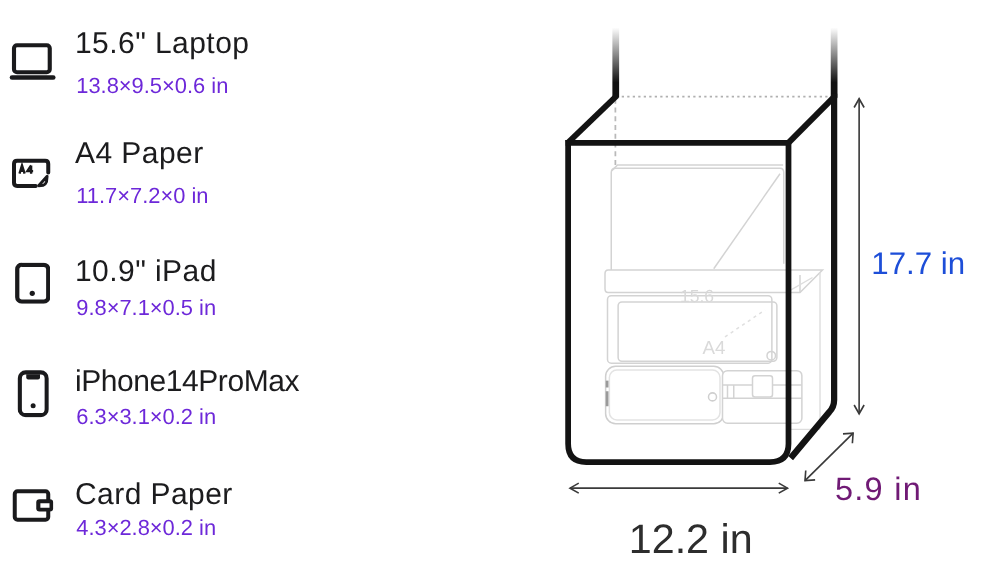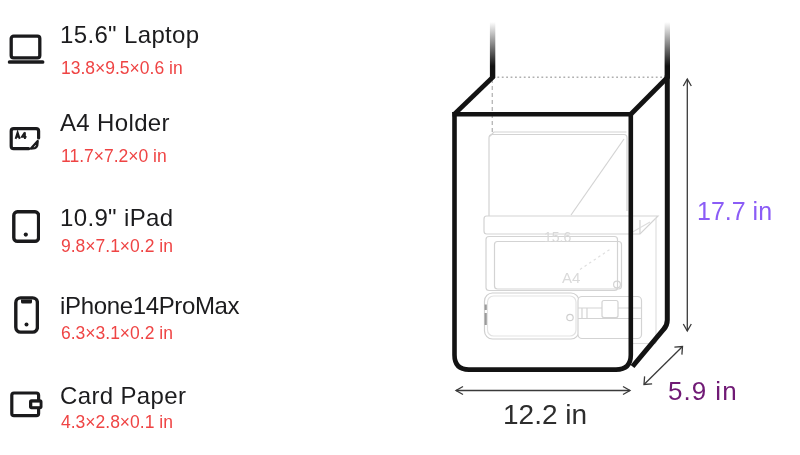--- a/index.html
+++ b/index.html
@@ -1,72 +1,72 @@
 <!DOCTYPE html>
 <html><head>
 <meta charset="utf-8">
 <style>
   html,body{margin:0;padding:0;}
   body{width:800px;height:455px;background:#ffffff;overflow:hidden;
        font-family:"Liberation Sans",sans-serif;}
   .icon{position:absolute;}
   .tt{position:absolute;left:60px;font-size:24px;color:#1c1c1e;letter-spacing:0.35px;white-space:nowrap;}
-  .st{position:absolute;left:61px;font-size:17.5px;color:#ef4444;letter-spacing:0px;white-space:nowrap;}
+  .st{position:absolute;left:61px;font-size:17.5px;color:#6d28d9;letter-spacing:0px;white-space:nowrap;}
 </style>
 </head>
 <body>
 
 <svg class="icon" style="left:6px;top:33px" width="40" height="32" viewBox="0 0 40 32">
   <rect x="5.2" y="3.2" width="28.6" height="21.6" rx="2.4" fill="none" stroke="#1a1a1c" stroke-width="3.3"></rect>
   <line x1="3.6" y1="29" x2="36.6" y2="29" stroke="#1a1a1c" stroke-width="3.7" stroke-linecap="round"></line>
 </svg>
 
 <div class="tt" style="top:20.5px">15.6" Laptop</div>
 
 <div class="st" style="top:57.5px">13.8×9.5×0.6 in</div>
 
 <svg class="icon" style="left:7px;top:126px" width="36" height="27" viewBox="0 0 36 27">
   <path d="M31.6,12.0 V5.1 Q31.6,2.6 29.1,2.6 H6.7 Q4.2,2.6 4.2,5.1 V20.2 Q4.2,22.7 6.7,22.7 H21.6" fill="none" stroke="#1a1a1c" stroke-width="3.2" stroke-linejoin="round" stroke-linecap="round"></path>
   <path d="M30.7,15.0 L23.9,22.6 L27.7,22.2 Q29.5,21.5 30.2,19.5 Z" fill="#ffffff" stroke="#1a1a1c" stroke-width="2.3" stroke-linejoin="round"></path>
   <path d="M8.6,12.9 L10.6,6.4 L12.7,12.9 M9.3,10.7 H11.9" fill="none" stroke="#1a1a1c" stroke-width="1.9"></path>
   <path d="M17.9,6.3 L14.9,10.9 H19.5 M17.9,6.3 V13" fill="none" stroke="#1a1a1c" stroke-width="1.9"></path>
 </svg>
 
-<div class="tt" style="top:109px">A4 Holder</div>
+<div class="tt" style="top:109px">A4 Paper</div>
 
 <div class="st" style="top:145.5px">11.7×7.2×0 in</div>
 
 <svg class="icon" style="left:12px;top:210px" width="28" height="33" viewBox="0 0 28 33">
   <rect x="1.8" y="1.8" width="24.8" height="29.5" rx="3.6" fill="none" stroke="#1a1a1c" stroke-width="3.4"></rect>
   <circle cx="13.8" cy="24.6" r="2.1" fill="#1a1a1c"></circle>
 </svg>
 
 <div class="tt" style="top:204px">10.9" iPad</div>
 
-<div class="st" style="top:235.5px">9.8×7.1×0.2 in</div>
+<div class="st" style="top:235.5px">9.8×7.1×0.5 in</div>
 
 <svg class="icon" style="left:14px;top:296px" width="25" height="38" viewBox="0 0 25 38">
   <rect x="1.8" y="1.9" width="21.6" height="34.2" rx="4.8" fill="none" stroke="#1a1a1c" stroke-width="3.4"></rect>
   <path d="M7 3.4 h11 v2.6 q0 1.6 -1.6 1.6 h-7.8 q-1.6 0 -1.6 -1.6 Z" fill="#1a1a1c"></path>
   <circle cx="12.5" cy="28.5" r="2" fill="#1a1a1c"></circle>
 </svg>
 
 <div class="tt" style="top:291.5px;letter-spacing:-0.35px">iPhone14ProMax</div>
 
 <div class="st" style="top:322.5px">6.3×3.1×0.2 in</div>
 
 <svg class="icon" style="left:9px;top:390px" width="34" height="29" viewBox="0 0 34 29">
   <rect x="2.8" y="3" width="26.8" height="22.7" rx="2.2" fill="none" stroke="#1a1a1c" stroke-width="3.2"></rect>
   <rect x="20" y="9.3" width="13.5" height="9.9" rx="2.6" fill="#1a1a1c"></rect>
   <rect x="23.3" y="12.6" width="7.3" height="3.6" fill="#ffffff"></rect>
 </svg>
 
 <div class="tt" style="top:381.5px">Card Paper</div>
 
-<div class="st" style="top:411.5px">4.3×2.8×0.1 in</div>
+<div class="st" style="top:411.5px">4.3×2.8×0.2 in</div>
 
 <svg style="position:absolute;left:0;top:0" width="800" height="455" viewBox="0 0 800 455">
   <defs>
     <linearGradient id="strapFade" x1="0" y1="22" x2="0" y2="66" gradientUnits="userSpaceOnUse">
       <stop offset="0" stop-color="#111111" stop-opacity="0"></stop>
       <stop offset="1" stop-color="#111111" stop-opacity="1"></stop>
     </linearGradient>
   </defs>
 
   <g stroke="#d3d3d3" stroke-width="1.2" fill="none">
@@ -146,17 +146,17 @@
   </g>
 
   <g stroke="#3a3a3a" stroke-width="1.3" fill="none">
     <line x1="644" y1="384.5" x2="682.5" y2="346.5"></line>
     <path d="M644.6,376.4 L644,384.5 L652.1,383.9"></path>
     <path d="M681.9,354.6 L682.5,346.5 L674.4,347.1"></path>
   </g>
 
 </svg>
 
-<div style="position:absolute;left:697px;top:196.6px;font-size:25px;color:#8b5cf6;line-height:1.15;white-space:nowrap">17.7 in</div>
+<div style="position:absolute;left:697px;top:196.6px;font-size:25px;color:#1d4ed8;line-height:1.15;white-space:nowrap">17.7 in</div>
 
-<div style="position:absolute;left:503px;top:399px;font-size:28px;color:#2d2d2d;line-height:1.15;white-space:nowrap">12.2 in</div>
+<div style="position:absolute;left:503px;top:412px;font-size:33px;color:#2d2d2d;line-height:1.15;white-space:nowrap">12.2 in</div>
 
 <div style="position:absolute;left:668px;top:377.2px;font-size:26px;color:#701a75;letter-spacing:1px;line-height:1.15;white-space:nowrap">5.9 in</div>
 
 </body></html>

